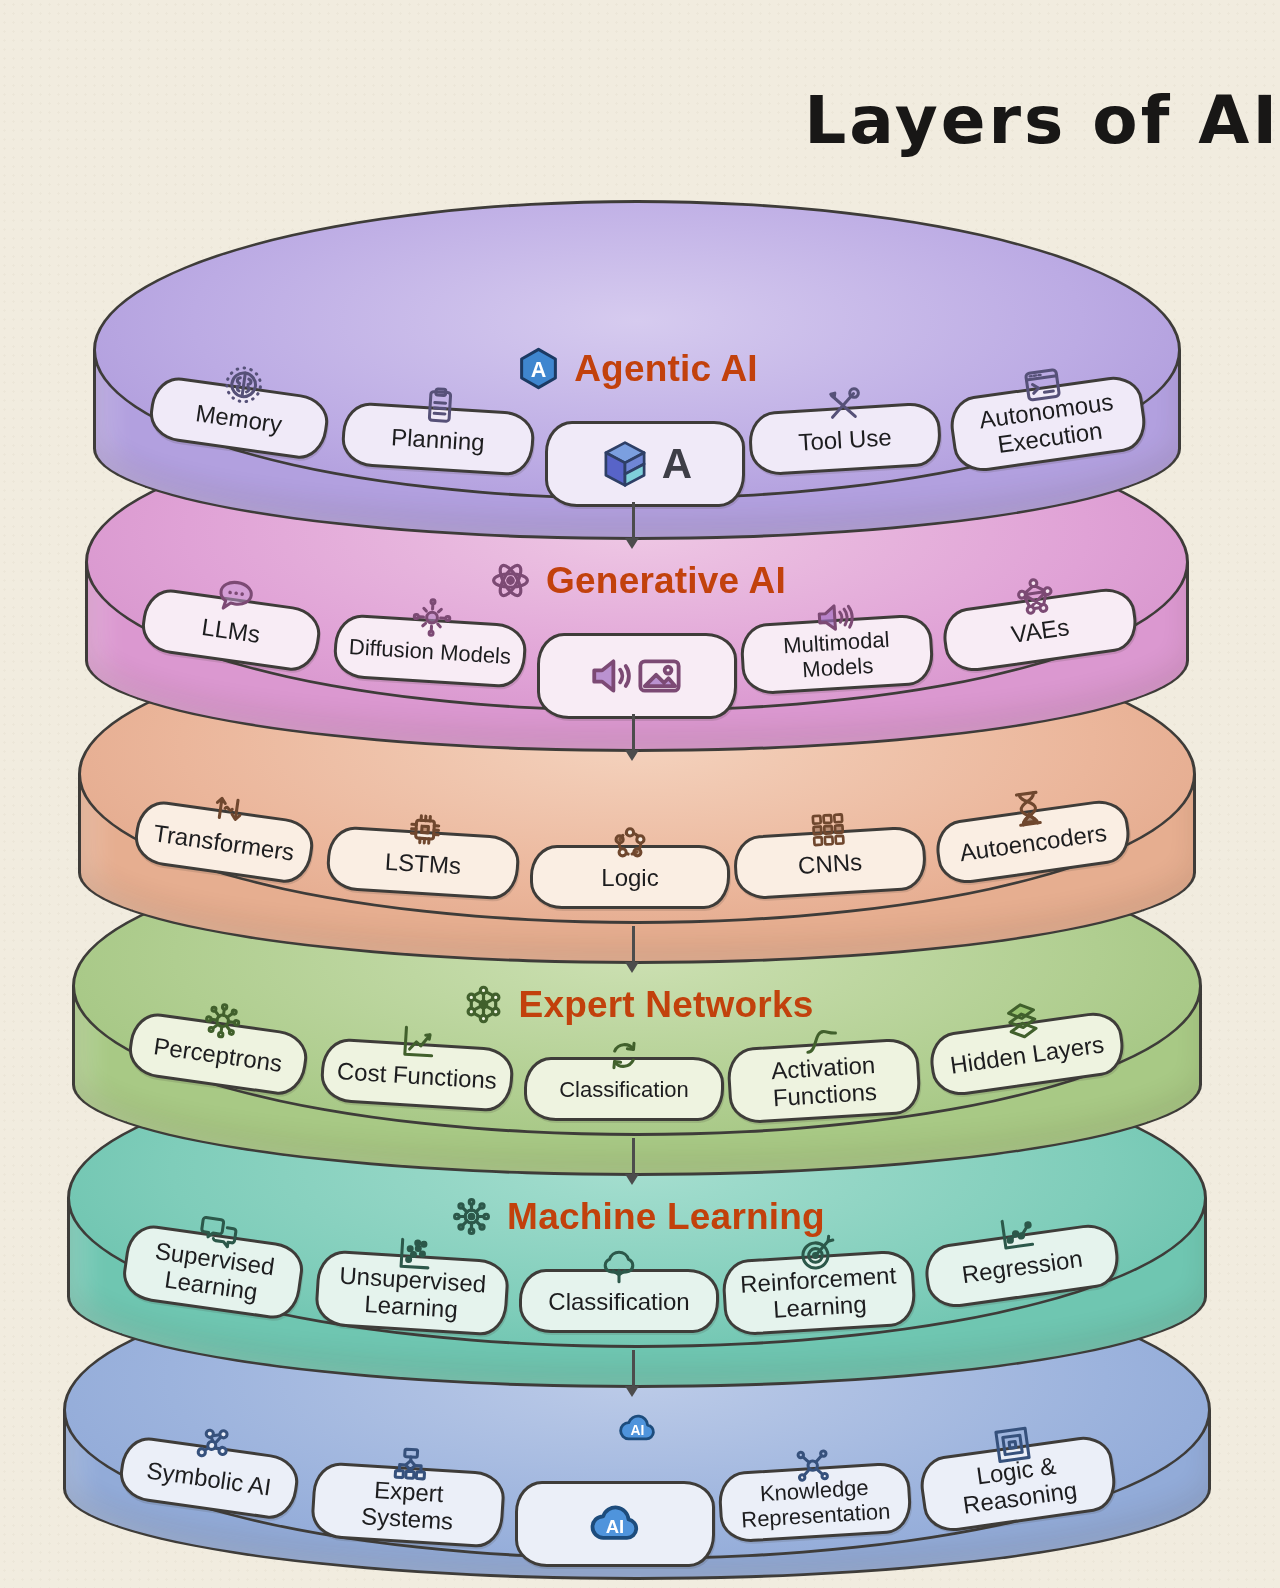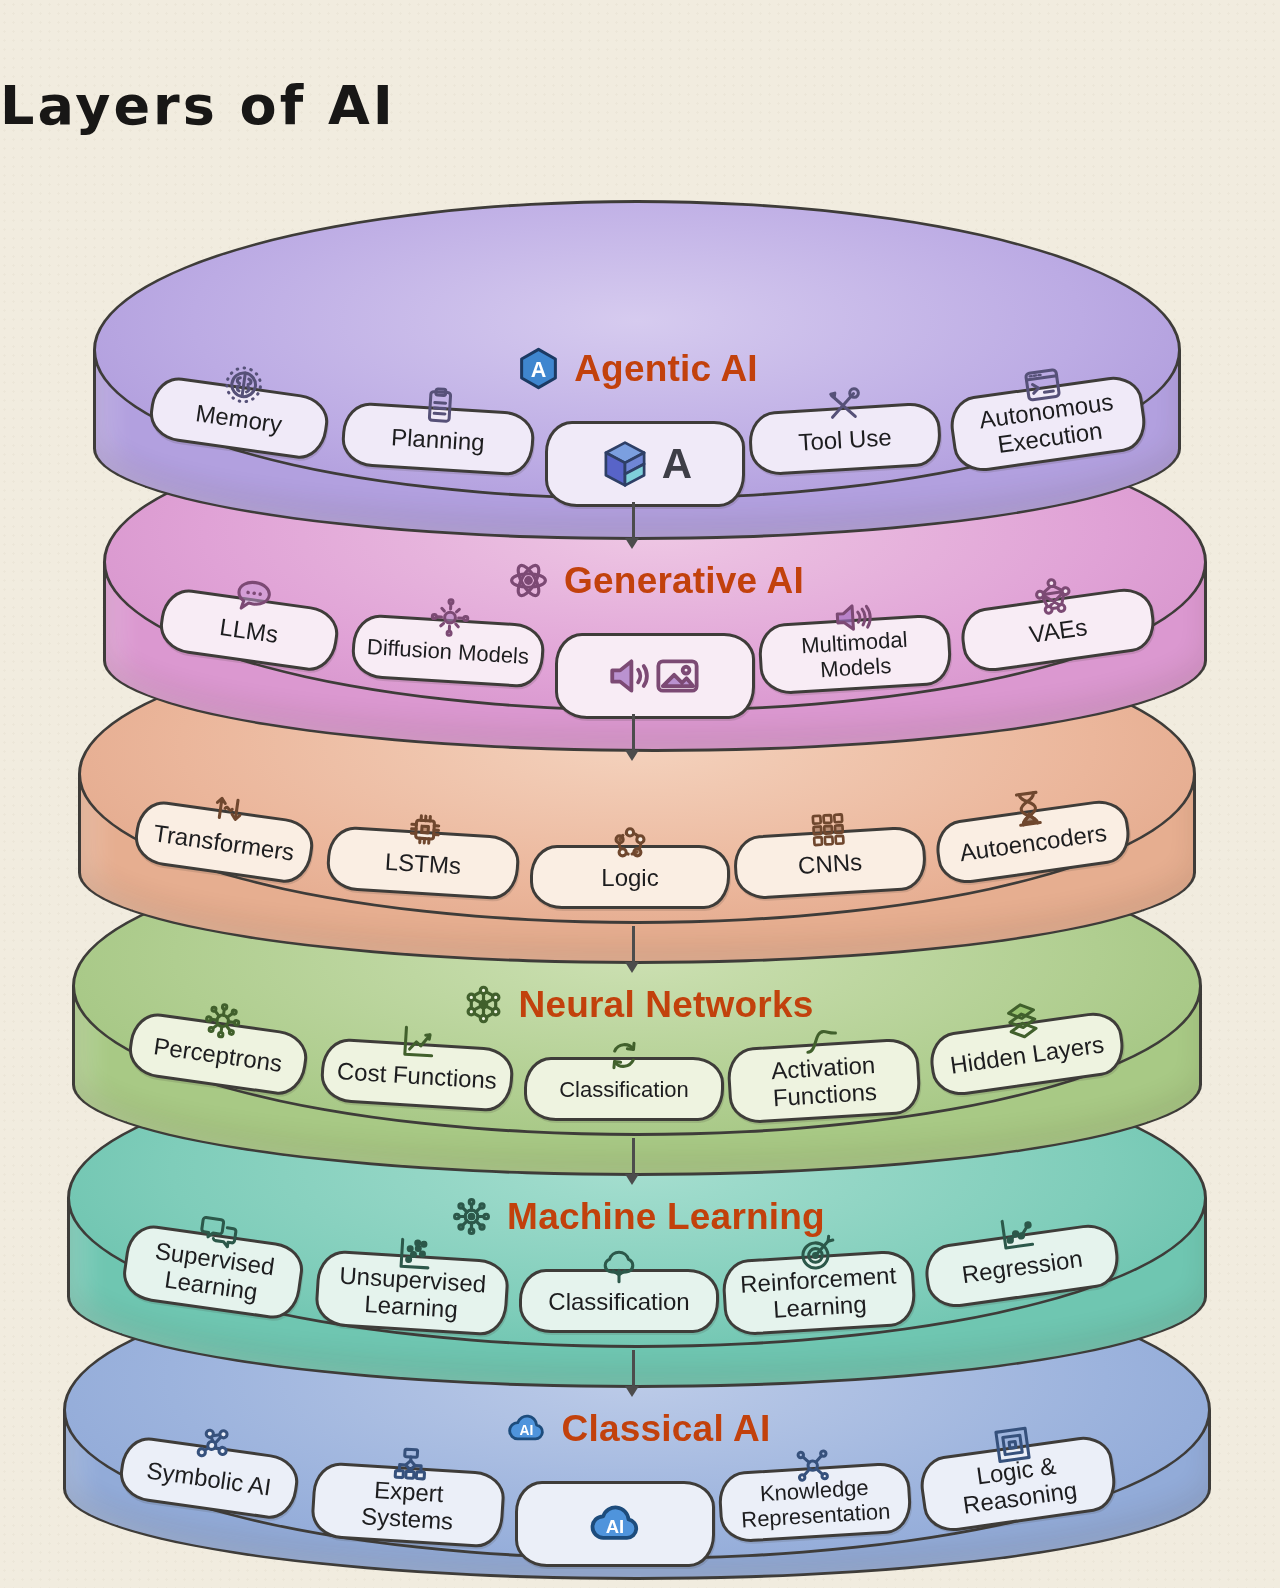--- a/index.html
+++ b/index.html
@@ -4,22 +4,22 @@
 <style>
   html,body{margin:0;padding:0;}
   body{
     width:1280px;height:1588px;position:relative;overflow:hidden;
     background:#f1ecdf;
     background-image:radial-gradient(rgba(120,110,90,0.045) 1px, transparent 1.2px);
     background-size:9px 9px;
     font-family:"Liberation Sans", sans-serif;
   }
   .page-title{
-    position:absolute;top:38px;left:0;right:0;text-align:left;
-    font-family:"DejaVu Sans", sans-serif;font-weight:700;font-size:54px;
+    position:absolute;top:38px;left:0;right:0;text-align:right;
+    font-family:"DejaVu Sans", sans-serif;font-weight:700;font-size:66px;
     color:#181716;letter-spacing:3px;
   }
   .layer{position:absolute;height:345px;--line:#3e3c39;}
   .dome{
     position:absolute;left:0;right:0;top:0;height:300px;border-radius:50%;
     background:radial-gradient(ellipse at 50% 40%, var(--domeA) 0%, var(--domeB) 58%, var(--domeC) 100%);
     border:3px solid var(--line);box-sizing:border-box;
   }
   .band{
     position:absolute;left:0;right:0;top:150px;height:190px;
@@ -124,21 +124,21 @@
           <rect x="3.5" y="4.5" width="17" height="15" rx="2"></rect>
           <path d="M3.5 8h17"></path>
           <path d="M6.5 11l3 2.5-3 2.5M12.5 16.2h5"></path>
           <path d="M5.5 6.3h1.2M8 6.3h1.2M10.5 6.3h1.2" stroke-width="1.3"></path>
         </svg>
     </span>
     <span class="lbl">Autonomous Execution</span>
   </div>
 </section>
 
-<section class="layer" style="left:103px;top:412px;width:1104px;z-index:50;--domeA:#eec7e4;--domeB:#e0a2d6;--domeC:#d08bc5;--band:#db98d0;--pill:#f8ecf5;--ic:#7c4a74;">
+<section class="layer" style="left:85px;top:412px;width:1104px;z-index:50;--domeA:#eec7e4;--domeB:#e0a2d6;--domeC:#d08bc5;--band:#db98d0;--pill:#f8ecf5;--ic:#7c4a74;">
   <div class="band"></div>
   <div class="dome"></div>
   <div class="hdr">
     <span class="hicon">
       <svg viewBox="0 0 24 24">
           <ellipse cx="12" cy="12" rx="9" ry="3.6"></ellipse>
           <ellipse cx="12" cy="12" rx="9" ry="3.6" transform="rotate(60 12 12)"></ellipse>
           <ellipse cx="12" cy="12" rx="9" ry="3.6" transform="rotate(120 12 12)"></ellipse>
           <circle cx="12" cy="12" r="1.5" fill="currentColor"></circle>
         </svg>
@@ -282,21 +282,21 @@
           <path d="M12 6.2v4.1M12 13.7v4.1M13.5 5.3l3.6 2M13.5 18.7l3.6-2M10.5 5.3l-3.6 2M10.5 18.7l-3.6-2M13.6 11l3.4-1.9M13.6 13l3.4 1.9M10.4 11 7 9.1M10.4 13 7 14.9M18.5 9.9v4.2M5.5 9.9v4.2"></path>
           <circle cx="12" cy="4.5" r="1.7" fill="#eef3e0"></circle>
           <circle cx="18.5" cy="8.2" r="1.7" fill="#eef3e0"></circle>
           <circle cx="18.5" cy="15.8" r="1.7" fill="#eef3e0"></circle>
           <circle cx="12" cy="19.5" r="1.7" fill="#eef3e0"></circle>
           <circle cx="5.5" cy="15.8" r="1.7" fill="#eef3e0"></circle>
           <circle cx="5.5" cy="8.2" r="1.7" fill="#eef3e0"></circle>
           <circle cx="12" cy="12" r="1.7" fill="currentColor"></circle>
         </svg>
     </span>
-    <span class="hlabel">Neural Networks</span>
+    <span class="hlabel">Expert Networks</span>
   </div>
   <div class="pill p1">
     <span class="icon">
       <svg viewBox="0 0 24 24">
           <circle cx="12" cy="12" r="3.2"></circle>
           <path d="M12 8.8V5.4M12 15.2v3.4M8.8 12H5.4M15.2 12h3.4M9.8 9.8 7.2 7.2M14.2 9.8l2.6-2.6M9.8 14.2l-2.6 2.6M14.2 14.2l2.6 2.6"></path>
           <circle cx="12" cy="4.2" r="1.2"></circle>
           <circle cx="12" cy="19.8" r="1.2"></circle>
           <circle cx="4.2" cy="12" r="1.2"></circle>
           <circle cx="19.8" cy="12" r="1.2"></circle>
@@ -434,21 +434,20 @@
 <section class="layer" style="left:63px;top:1260px;width:1148px;z-index:10;--domeA:#bccbe8;--domeB:#9cb3dd;--domeC:#88a2d3;--band:#92abd8;--pill:#ebeff8;--ic:#36517c;">
   <div class="band short"></div>
   <div class="dome"></div>
   <div class="hdr">
     <span class="hicon">
       <svg viewBox="0 0 24 24">
           <path d="M7.3 17.5h9.5a3.7 3.7 0 0 0 .6-7.35A5.2 5.2 0 0 0 7.3 8.9a4.3 4.3 0 0 0 0 8.6z" fill="#4f94dc" stroke="#1d4c7c" stroke-width="1.5"></path>
           <text x="12" y="15.4" text-anchor="middle" font-size="7.4" font-weight="bold" fill="#ffffff" stroke="none" font-family="Liberation Sans, sans-serif">AI</text>
         </svg>
     </span>
-    <span class="hlabel">Classical AI</span>
   </div>
   <div class="pill p1">
     <span class="icon">
       <svg viewBox="0 0 24 24">
           <path d="M7.4 15.7l2.3-1.8M11.9 10.7 9.8 7.9M12.9 13.3l2.7.8M12.6 11.2l2.7-4M10.8 7l4-1.1"></path>
           <circle cx="6" cy="17" r="2" fill="#ebeff8"></circle>
           <circle cx="11" cy="12.5" r="2.2" fill="#ebeff8"></circle>
           <circle cx="17.4" cy="14.7" r="2" fill="#ebeff8"></circle>
           <circle cx="9" cy="6.2" r="2" fill="#ebeff8"></circle>
           <circle cx="16.6" cy="5.4" r="2" fill="#ebeff8"></circle>

